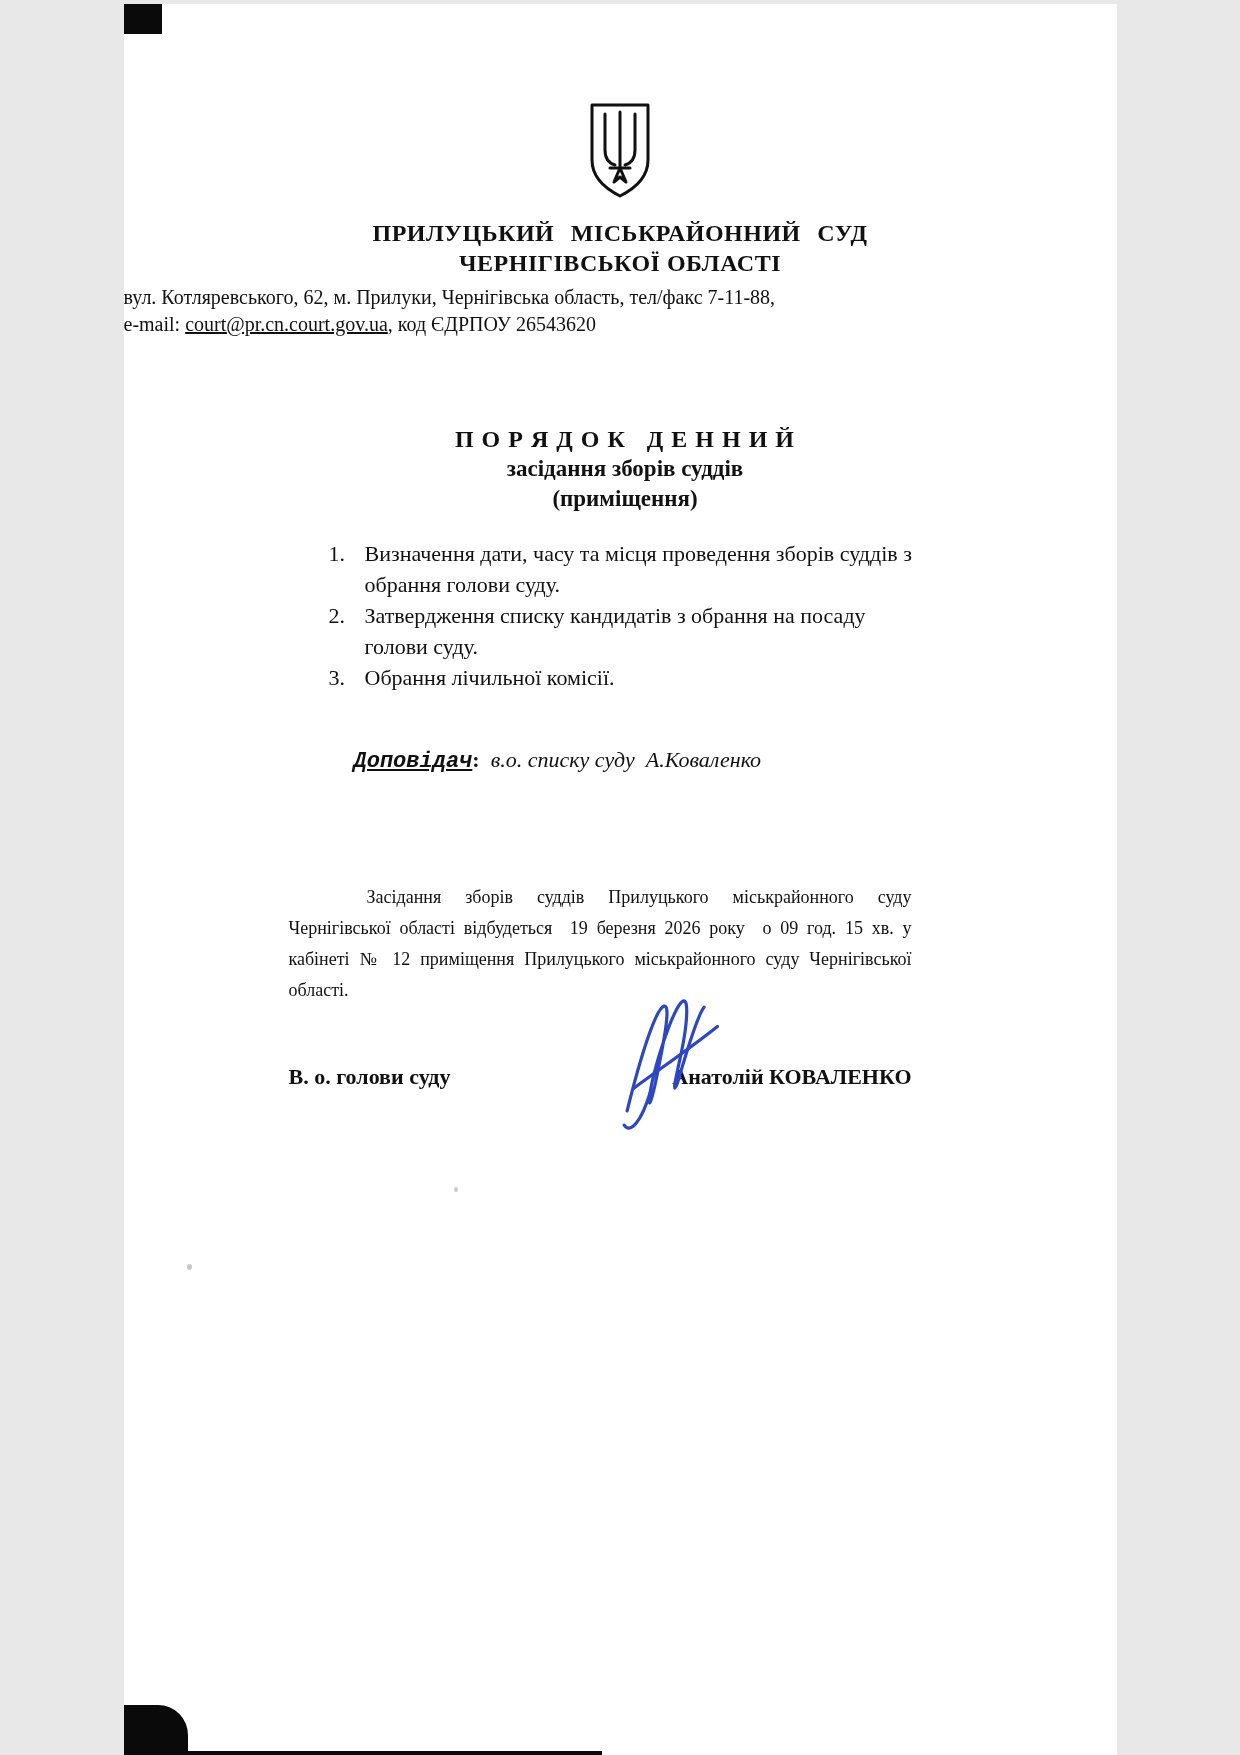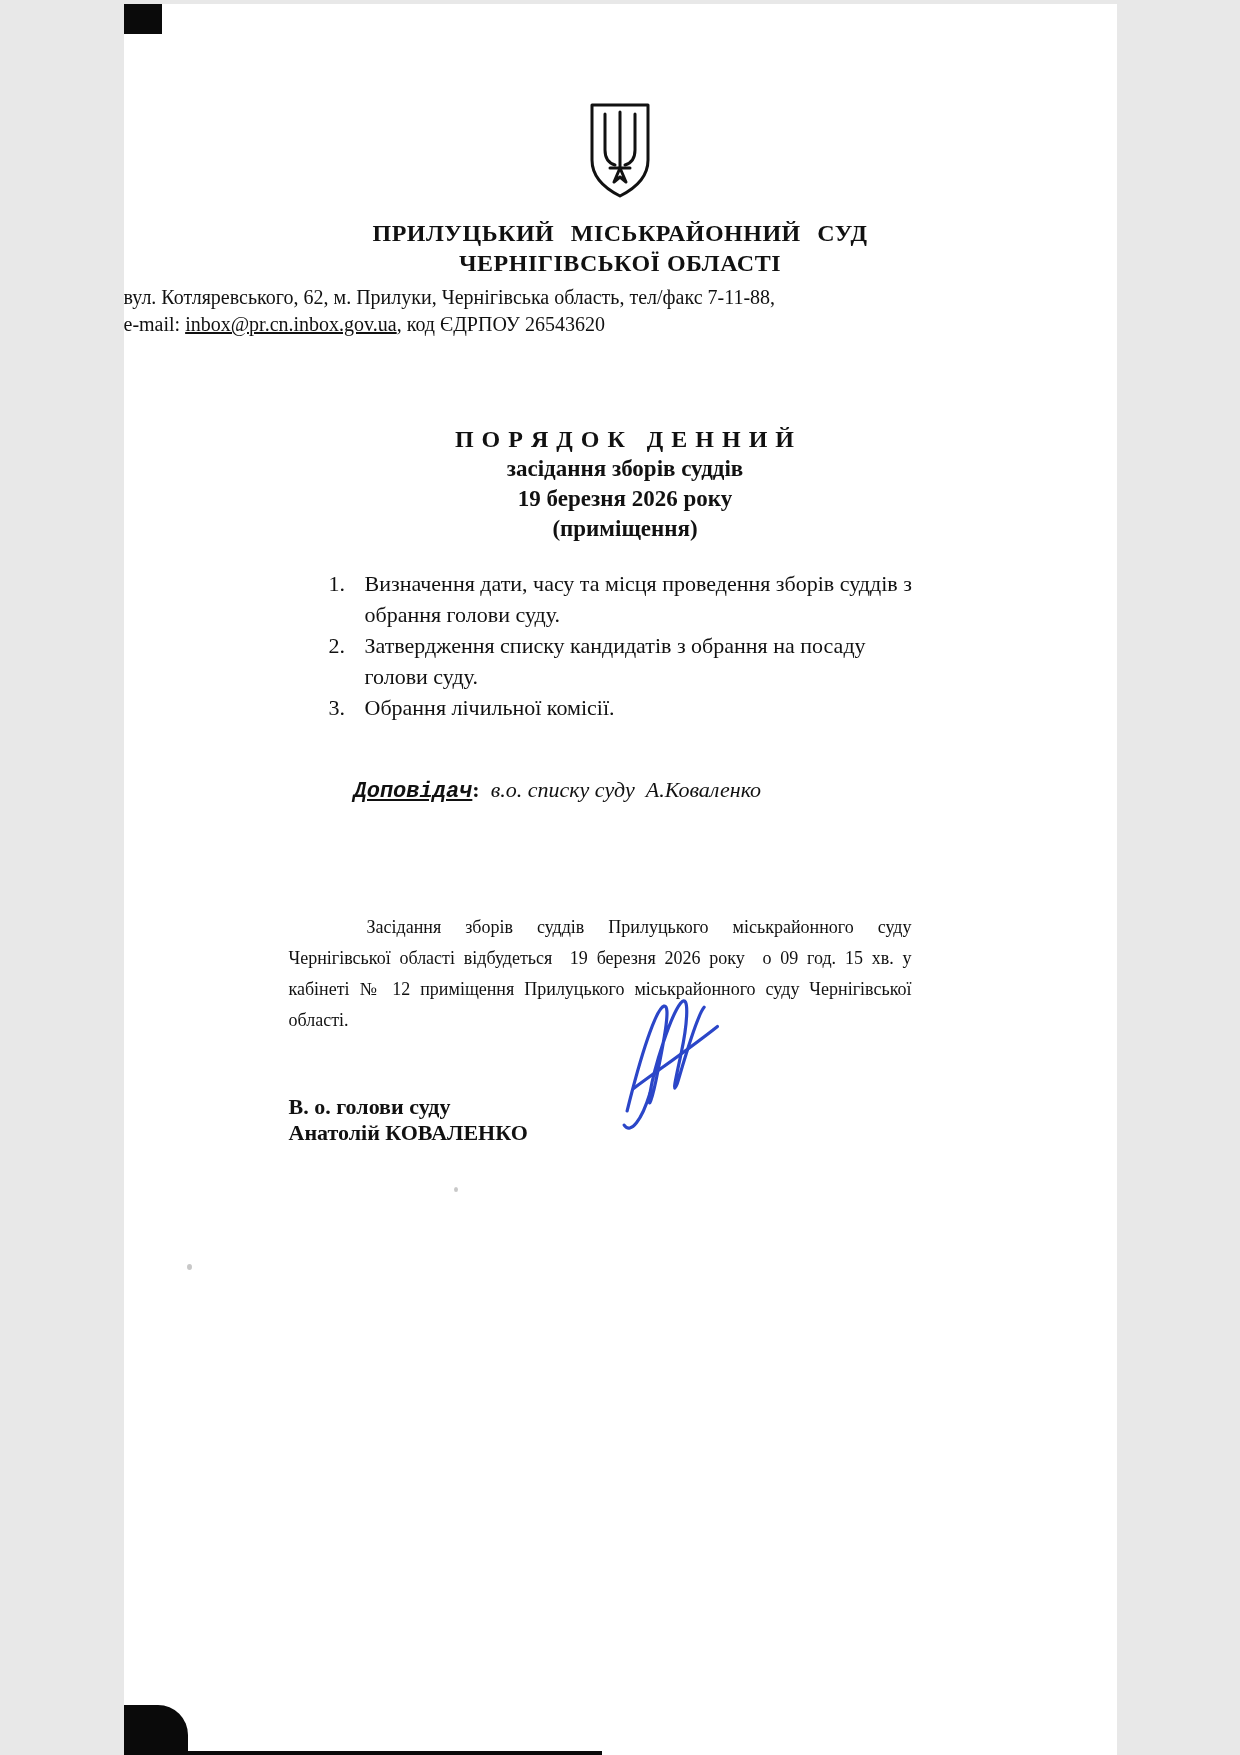--- a/index.html
+++ b/index.html
@@ -58,23 +58,23 @@
 
   
   .body-par{
     margin:108px 205px 0 165px;
     font-size:18px;line-height:31px;
     text-align:justify;text-indent:78px;
   }
 
   
   .sig-row{
-    display:flex;justify-content:space-between;align-items:flex-start;
+    display:flex;justify-content:space-between;align-items:flex-end;
     margin:58px 205px 0 165px;
-    font-size:22px;font-weight:bold;flex-direction:column;
+    font-size:22px;font-weight:bold;
   }
   .signature-ink{
     position:absolute;left:478px;top:985px;width:160px;height:150px;
     transform:rotate(-4deg);
   }
 </style>
 </head>
 <body>
 
 <div class="page">
@@ -100,27 +100,26 @@
     </span>
   </div>
 
   <div class="court-name">
     <div class="line1">ПРИЛУЦЬКИЙ МІСЬКРАЙОННИЙ СУД</div>
     <div class="line2">ЧЕРНІГІВСЬКОЇ ОБЛАСТІ</div>
   </div>
 
   <div class="contact">
     <div>вул. Котляревського, 62, м. Прилуки, Чернігівська область, тел/факс 7-11-88,</div>
-    <div><span>e-mail: </span><span class="email-link">inbox@pr.cn.inbox.gov.ua</span><span>, код ЄДРПОУ 26543620</span></div>
+    <div><span>e-mail: </span><span class="email-link">court@pr.cn.court.gov.ua</span><span>, код ЄДРПОУ 26543620</span></div>
   </div>
 
   <div class="title-block">
     <div class="main-title pre">П О Р Я Д О К   Д Е Н Н И Й</div>
     <div>засідання зборів суддів</div>
-    <div>19 березня 2026 року</div>
     <div>(приміщення)</div>
   </div>
 
   <div class="agenda">
     <div class="agenda-row">
       <div class="agenda-num">1.</div>
       <div class="agenda-text">Визначення дати, часу та місця проведення зборів суддів з обрання голови суду.</div>
     </div>
     <div class="agenda-row">
       <div class="agenda-num">2.</div>

